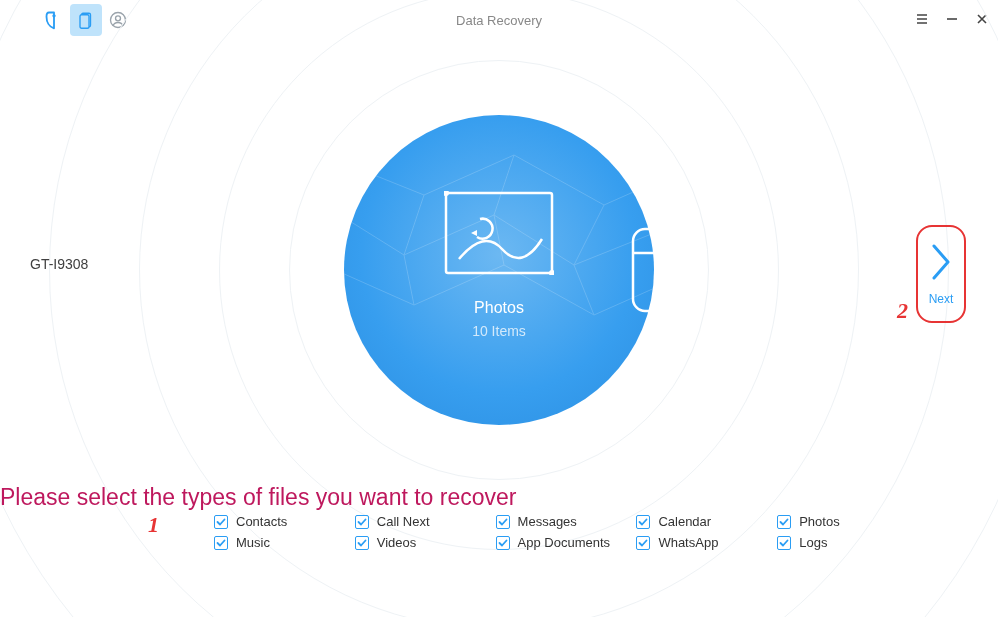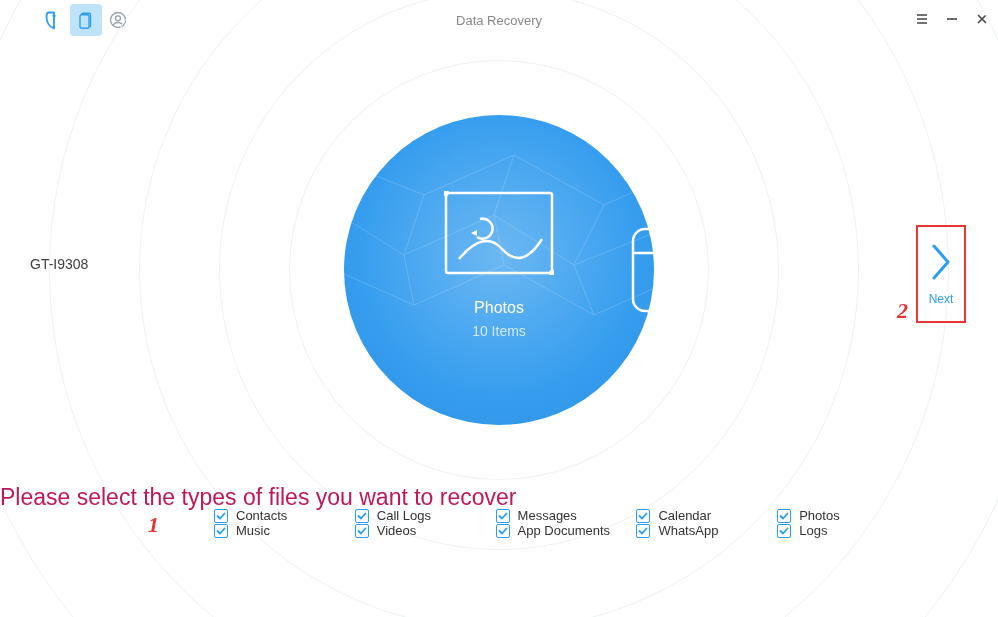--- a/index.html
+++ b/index.html
@@ -27,31 +27,31 @@
   .circle { position: absolute; left: 50%; top: 270px; width: 310px; height: 310px; margin-left: -155px; margin-top: -155px; border-radius: 50%; background: radial-gradient(circle at 50% 45%, #6cb8f2 0%, #379eef 60%, #2a8de0 100%); overflow: hidden; display: flex; flex-direction: column; align-items: center; justify-content: center; }
   .circle .net { position: absolute; inset: 0; opacity: 0.35; }
   .photo-icon { margin-top: -10px; }
   .circle-label { color: #fff; font-size: 16px; margin-top: 20px; }
   .circle-sub { color: rgba(255,255,255,0.75); font-size: 14px; margin-top: 6px; }
 
   
   .peek { position: absolute; left: 50%; top: 270px; margin-left: 130px; margin-top: -45px; }
 
   
-  .next-wrap { position: absolute; right: 32px; top: 225px; width: 50px; height: 98px; border: 2.5px solid #e73434; border-radius: 0; display: flex; flex-direction: column; align-items: center; justify-content: center; gap: 10px; }
+  .next-wrap { position: absolute; right: 32px; top: 225px; width: 50px; height: 98px; border: 2.5px solid #e73434; border-radius: 16px; display: flex; flex-direction: column; align-items: center; justify-content: center; gap: 10px; }
   .next-wrap svg { }
   .next-label { font-size: 12px; color: #2a9df4; }
   .anno2 { position: absolute; right: 90px; top: 298px; color: #e73434; font-size: 22px; font-weight: bold; font-family: Georgia, serif; font-style: italic; }
 
   
   .instruction { position: absolute; top: 484px; left: 0; right: 0; text-align: left; font-size: 23px; color: #be185d; font-weight: 400; }
 
   
   .checks { position: absolute; top: 508px; left: 170px; right: 80px; }
-  .row { display: flex; margin-top: 0; padding-left: 44px; }
+  .row { display: flex; margin-top: 6px; padding-left: 44px; }
   .cell { width: 148px; display: flex; align-items: center; gap: 8px; font-size: 13px; color: #333; }
   .cb { width: 14px; height: 14px; border: 1.5px solid #2a9df4; border-radius: 2px; display: inline-flex; align-items: center; justify-content: center; flex-shrink: 0; }
   .cb svg { display: block; }
   .anno1 { position: absolute; left: 148px; top: 512px; color: #e73434; font-size: 22px; font-weight: bold; font-family: Georgia, serif; font-style: italic; }
 </style>
 </head>
 <body>
 
 <div class="header">
   <div class="header-left">
@@ -158,21 +158,21 @@
           </svg>
         </span>
       <span>Contacts</span>
     </div>
     <div class="cell">
       <span class="cb">
           <svg width="10" height="10" viewBox="0 0 10 10">
             <path d="M1.5 5 L4 7.5 L8.5 2.5" stroke="#2a9df4" stroke-width="1.8" fill="none" stroke-linecap="round" stroke-linejoin="round"></path>
           </svg>
         </span>
-      <span>Call Logs</span>
+      <span>Call Next</span>
     </div>
     <div class="cell">
       <span class="cb">
           <svg width="10" height="10" viewBox="0 0 10 10">
             <path d="M1.5 5 L4 7.5 L8.5 2.5" stroke="#2a9df4" stroke-width="1.8" fill="none" stroke-linecap="round" stroke-linejoin="round"></path>
           </svg>
         </span>
       <span>Messages</span>
     </div>
     <div class="cell">

